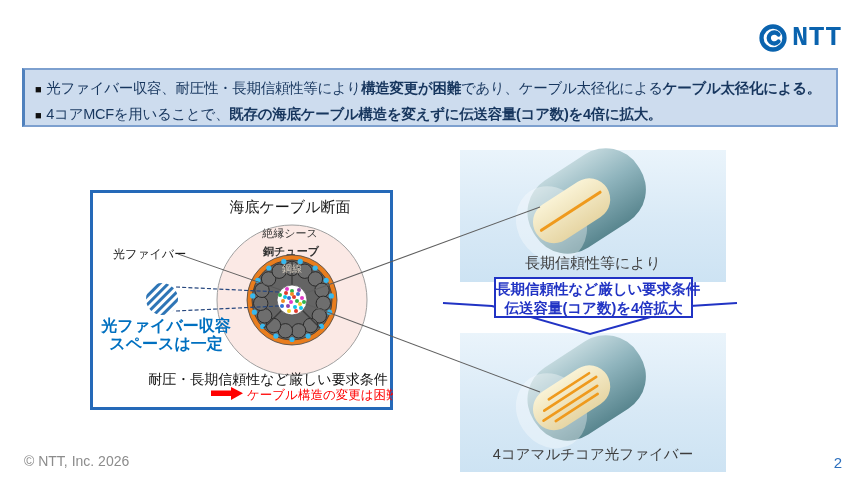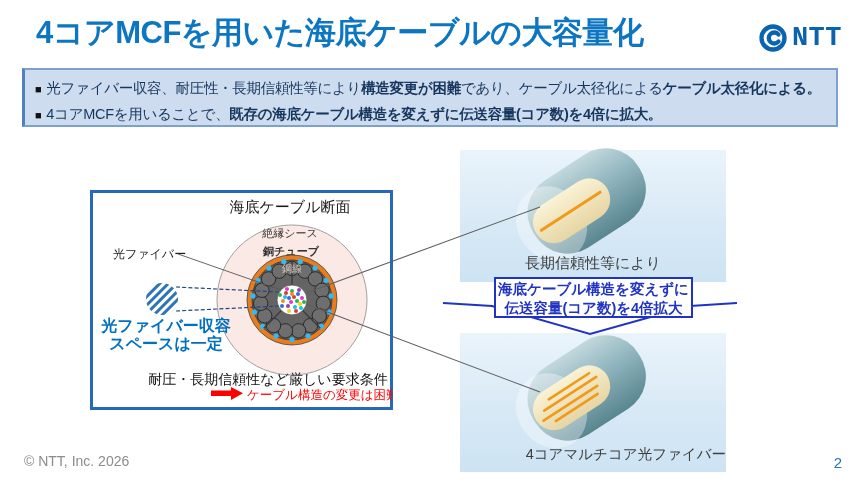--- a/index.html
+++ b/index.html
@@ -27,42 +27,41 @@
   .left-box{position:absolute;left:90px;top:190px;width:303px;height:220px;z-index:2;}
   .left-box svg{position:absolute;inset:0;}
 
   
   .panel{position:absolute;left:460px;width:266px;z-index:1;
          background:linear-gradient(180deg,#eaf4fb 0%,#d8e9f6 55%,#cde3f3 100%);}
   .panel.top{top:150px;height:132px;}
   .panel.bottom{top:333px;height:139px;}
   .panel-label{position:absolute;left:0;right:0;text-align:center;color:#3d3d3d;}
   .panel.top .panel-label{bottom:9px;font-size:15px;}
-  .panel.bottom .panel-label{bottom:8px;font-size:14.5px;text-align:right;}
+  .panel.bottom .panel-label{bottom:8px;font-size:14.5px;}
   .fiber-svg{position:absolute;}
 
   
   .overlay{position:absolute;inset:0;z-index:5;pointer-events:none;}
 
   
   .callout{position:absolute;left:494px;top:277px;width:199px;height:41px;z-index:6;
            box-sizing:border-box;background:#ffffff;border:2px solid #2133c4;
            text-align:center;padding-top:1px;}
   .callout div{font-size:14.5px;font-weight:bold;color:#2133c4;line-height:19px;white-space:nowrap;}
 
   
   .copyright{position:absolute;left:24px;bottom:14px;font-size:14px;color:#8c8c8c;}
   .page-num{position:absolute;right:18px;bottom:12px;font-size:15px;color:#2c6fbd;}
 </style>
 </head>
 <body>
 
 <div class="slide">
 
-  <div class="title">4コアMCFを用いた海底ケーブルの大容量化</div>
 
   <div class="logo">
     <svg width="32" height="32" viewBox="-16 -16 32 32">
       <circle r="11.5" fill="none" stroke="#0a63ae" stroke-width="4.3"></circle>
       <path d="M 5.5,-3.5 A 5.5,5.5 0 1,0 5.5,3.5" fill="none" stroke="#0a63ae" stroke-width="4.3" stroke-linecap="round"></path>
     </svg>
     <span class="logo-text">NTT</span>
   </div>
 
   <div class="summary">
@@ -239,20 +238,20 @@
     <div class="panel-label">4コアマルチコア光ファイバー</div>
   </div>
 
   <svg class="overlay" width="860" height="483" viewBox="0 0 860 483">
     <line x1="306" y1="293" x2="540" y2="207" stroke="#5f5f5f" stroke-width="1.1"></line>
     <line x1="306" y1="304" x2="540" y2="392" stroke="#5f5f5f" stroke-width="1.1"></line>
     <polyline points="443,303 492,306 590,334 690,306 737,303" fill="none" stroke="#2133c4" stroke-width="2"></polyline>
   </svg>
 
   <div class="callout">
-    <div>海底ケーブル構造を変えずに</div>
+    <div>長期信頼性など厳しい要求条件</div>
     <div>伝送容量(コア数)を4倍拡大</div>
   </div>
 
   <div class="copyright">© NTT, Inc.  2026</div>
   <div class="page-num">2</div>
 
 </div>
 
 </body></html>

